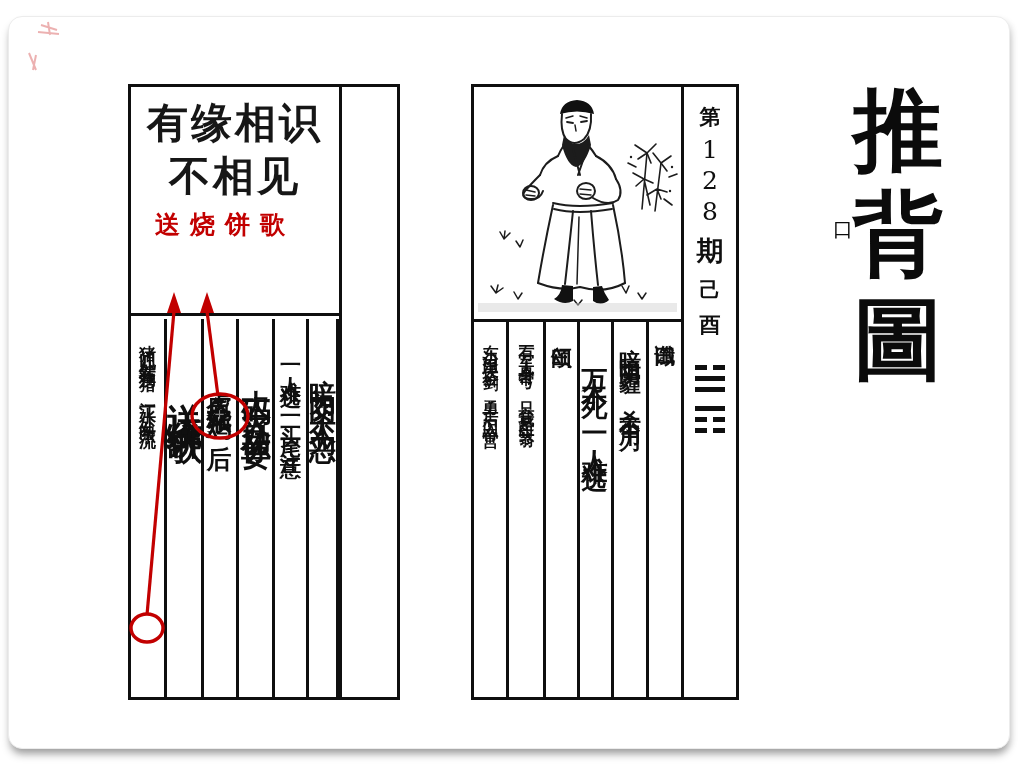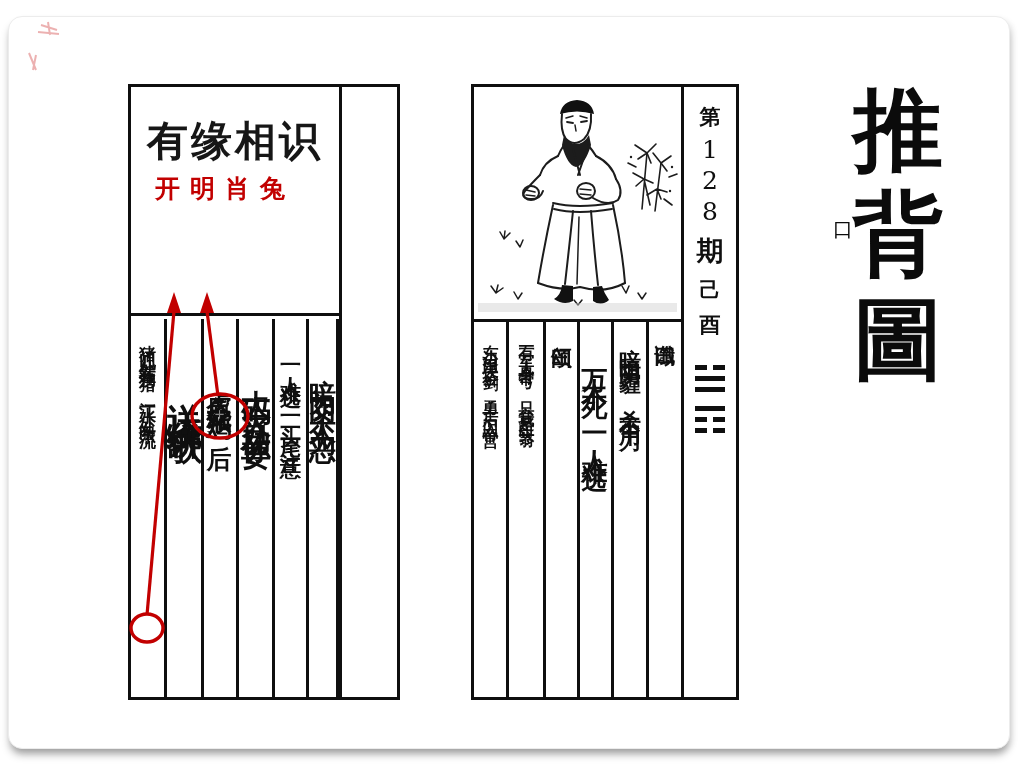--- a/index.html
+++ b/index.html
@@ -5,21 +5,21 @@
   html,body{margin:0;padding:0;background:#ffffff;width:1024px;height:768px;overflow:hidden;
     font-family:"Liberation Sans","DejaVu Sans",sans-serif;color:#0f0f0f;}
   .stage{position:relative;width:1024px;height:768px;}
   .card{position:absolute;left:8px;top:16px;width:1000px;height:731px;background:#fff;
     border:1px solid #ececec;border-radius:14px;box-shadow:0 7px 9px -2px rgba(0,0,0,.35),3px 3px 6px rgba(0,0,0,.07);}
   
   .left-panel{position:absolute;left:119px;top:67px;width:272px;height:616px;background:#fff;
     border:3px solid var(--ink,#0f0f0f);box-sizing:border-box;}
   .lp-strip{position:absolute;left:208px;top:0;width:3px;height:100%;background:var(--ink,#0f0f0f);}
   .lp-header{position:absolute;left:0;top:0;width:208px;height:229px;border-bottom:3px solid var(--ink,#0f0f0f);
-    box-sizing:border-box;text-align:center;padding-top:28px;}
+    box-sizing:border-box;text-align:center;padding-top:10px;}
   .hline{font-size:41px;font-weight:700;line-height:1.3;letter-spacing:3px;color:#161616;}
   .zodiac-red{margin-top:4px;font-size:25px;font-weight:700;letter-spacing:10px;color:var(--red,#c20000);
     transform:translateX(-10px);}
   .lp-cols{position:absolute;left:0;top:232px;width:211px;height:378px;}
   .col{position:absolute;top:0;height:100%;box-sizing:border-box;border-right:3px solid var(--ink,#0f0f0f);
     display:flex;justify-content:center;align-items:flex-start;overflow:hidden;}
   .vtext{writing-mode:vertical-rl;text-orientation:upright;display:block;}
   .c1{left:0;width:36px;}   .c1 .vtext{font-size:17px;font-weight:600;letter-spacing:5px;padding-top:12px;}
   .c2{left:36px;width:37px;}.c2 .vtext{font-size:36px;font-weight:800;letter-spacing:9px;padding-top:56px;}
   .c3{left:73px;width:35px;}.c3 .vtext{font-size:25px;font-weight:700;letter-spacing:6px;padding-top:52px;}
@@ -69,21 +69,22 @@
     <svg class="smudge" viewBox="0 0 70 70">
       <path d="M26,8 l16,5 M23,15 l21,2 M33,5 l2,13" stroke="#c20000" stroke-width="2" fill="none"></path>
       <path d="M14,36 l7,17 M21,38 l-3,15" stroke="#c20000" stroke-width="2" fill="none"></path>
     </svg>
 
     <div class="left-panel">
       <div class="lp-strip"></div>
 
       <div class="lp-header">
         <div class="hline">有缘相识</div>
-        <div class="zodiac-red">开明肖兔</div>
+        <div class="hline">不相见</div>
+        <div class="zodiac-red">送烧饼歌</div>
       </div>
 
       <div class="lp-cols">
         <div class="col c1">
           <span class="vtext">猪门几处看狗猪　江水一处向东流</span>
         </div>
         <div class="col c2">
           <span class="vtext">送烧饼歌：</span>
         </div>
         <div class="col c3">

